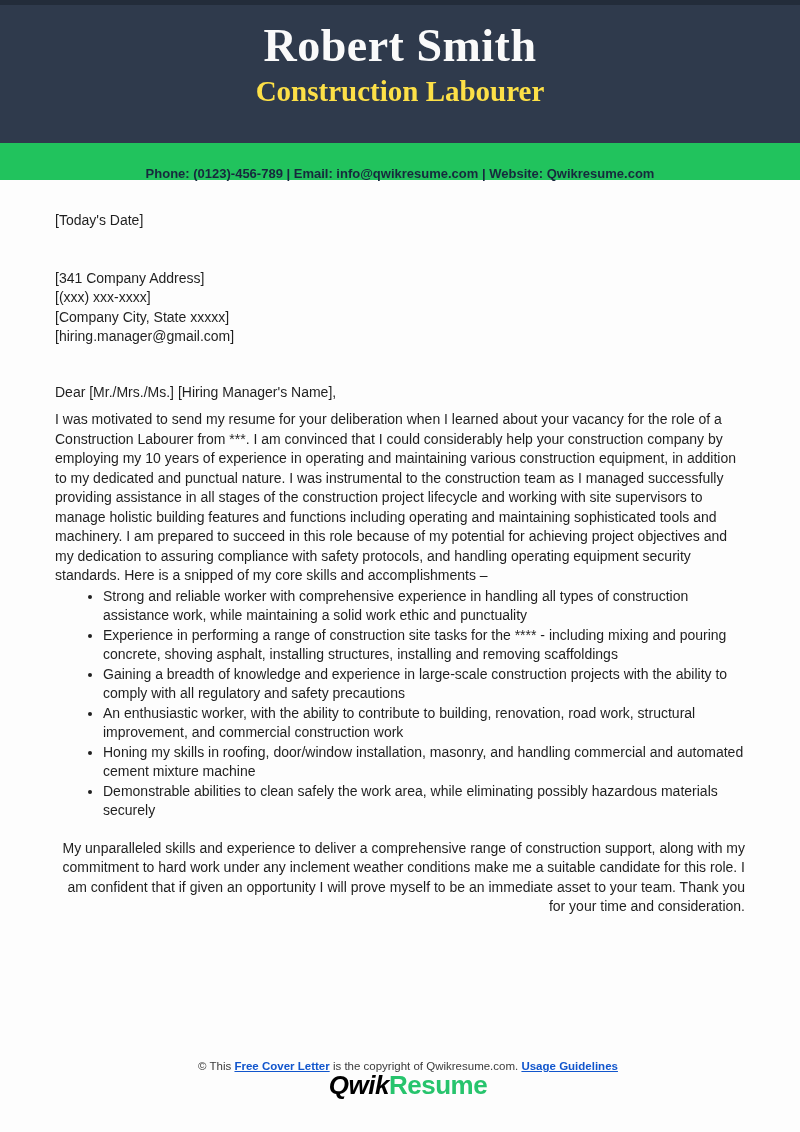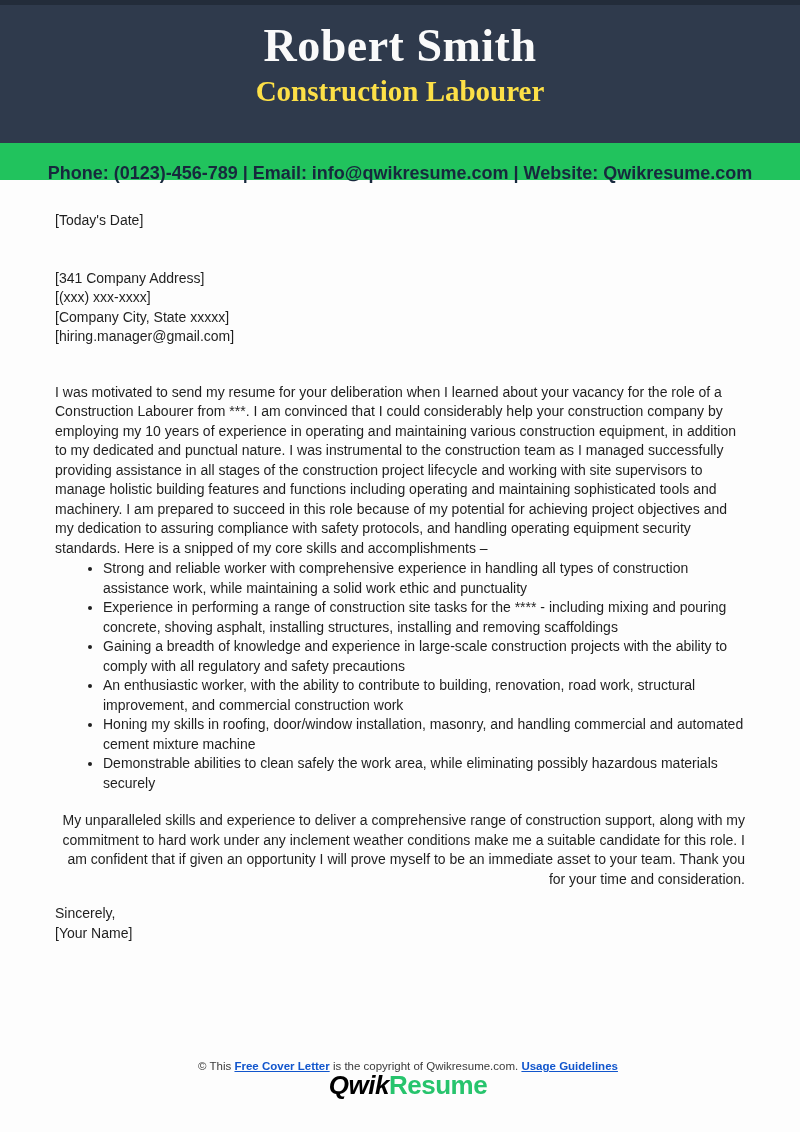--- a/index.html
+++ b/index.html
@@ -42,21 +42,21 @@
     margin-top: 3px;
   }
   .contact-band {
     height: 37px;
     background: #21c35d;
     display: flex;
     align-items: center;
     justify-content: center;
   }
   .contact-text {
-    font-size: 18px;
+    font-size: 13px;
     font-weight: bold;
     color: #17293d;
     margin-top: 24px;
   }
   
   .letter {
     padding: 31px 55px 0 55px;
     font-size: 14px;
     line-height: 19.5px;
   }
@@ -124,38 +124,35 @@
 
     <div class="date-line">[Today's Date]</div>
 
     <div class="address-block">
         <div>[341 Company Address]</div>
         <div>[(xxx) xxx-xxxx]</div>
         <div>[Company City, State xxxxx]</div>
         <div>[hiring.manager@gmail.com]</div>
       </div>
 
+    <div class="salutation">Dear [Mr./Mrs./Ms.] [Hiring Manager's Name],</div>
 
     <p class="intro-paragraph">I was motivated to send my resume for your deliberation when I learned about your vacancy for the role of a Construction Labourer from ***. I am convinced that I could considerably help your construction company by employing my 10 years of experience in operating and maintaining various construction equipment, in addition to my dedicated and punctual nature. I was instrumental to the construction team as I managed successfully providing assistance in all stages of the construction project lifecycle and working with site supervisors to manage holistic building features and functions including operating and maintaining sophisticated tools and machinery. I am prepared to succeed in this role because of my potential for achieving project objectives and my dedication to assuring compliance with safety protocols, and handling operating equipment security standards. Here is a snipped of my core skills and accomplishments –</p>
 
     <ul class="skills-list">
         <li>Strong and reliable worker with comprehensive experience in handling all types of construction assistance work, while maintaining a solid work ethic and punctuality</li>
         <li>Experience in performing a range of construction site tasks for the **** - including mixing and pouring concrete, shoving asphalt, installing structures, installing and removing scaffoldings</li>
         <li>Gaining a breadth of knowledge and experience in large-scale construction projects with the ability to comply with all regulatory and safety precautions</li>
         <li>An enthusiastic worker, with the ability to contribute to building, renovation, road work, structural improvement, and commercial construction work</li>
         <li>Honing my skills in roofing, door/window installation, masonry, and handling commercial and automated cement mixture machine</li>
         <li>Demonstrable abilities to clean safely the work area, while eliminating possibly hazardous materials securely</li>
       </ul>
 
     <p class="closing-paragraph">My unparalleled skills and experience to deliver a comprehensive range of construction support, along with my commitment to hard work under any inclement weather conditions make me a suitable candidate for this role. I am confident that if given an opportunity I will prove myself to be an immediate asset to your team. Thank you for your time and consideration.</p>
 
-    <div class="signoff-block">
-      <div>Sincerely,</div>
-      <div>[Your Name]</div>
-    </div>
 
   </div>
 
   <div class="footer">
     <div class="footer-text">
       <span>© This </span><a class="footer-link">Free Cover Letter</a><span> is the copyright of Qwikresume.com. </span><a class="footer-link">Usage Guidelines</a>
     </div>
     <div class="logo">
       <span class="logo-qwik">Qwik</span><span class="logo-resume">Resume</span>
     </div>

